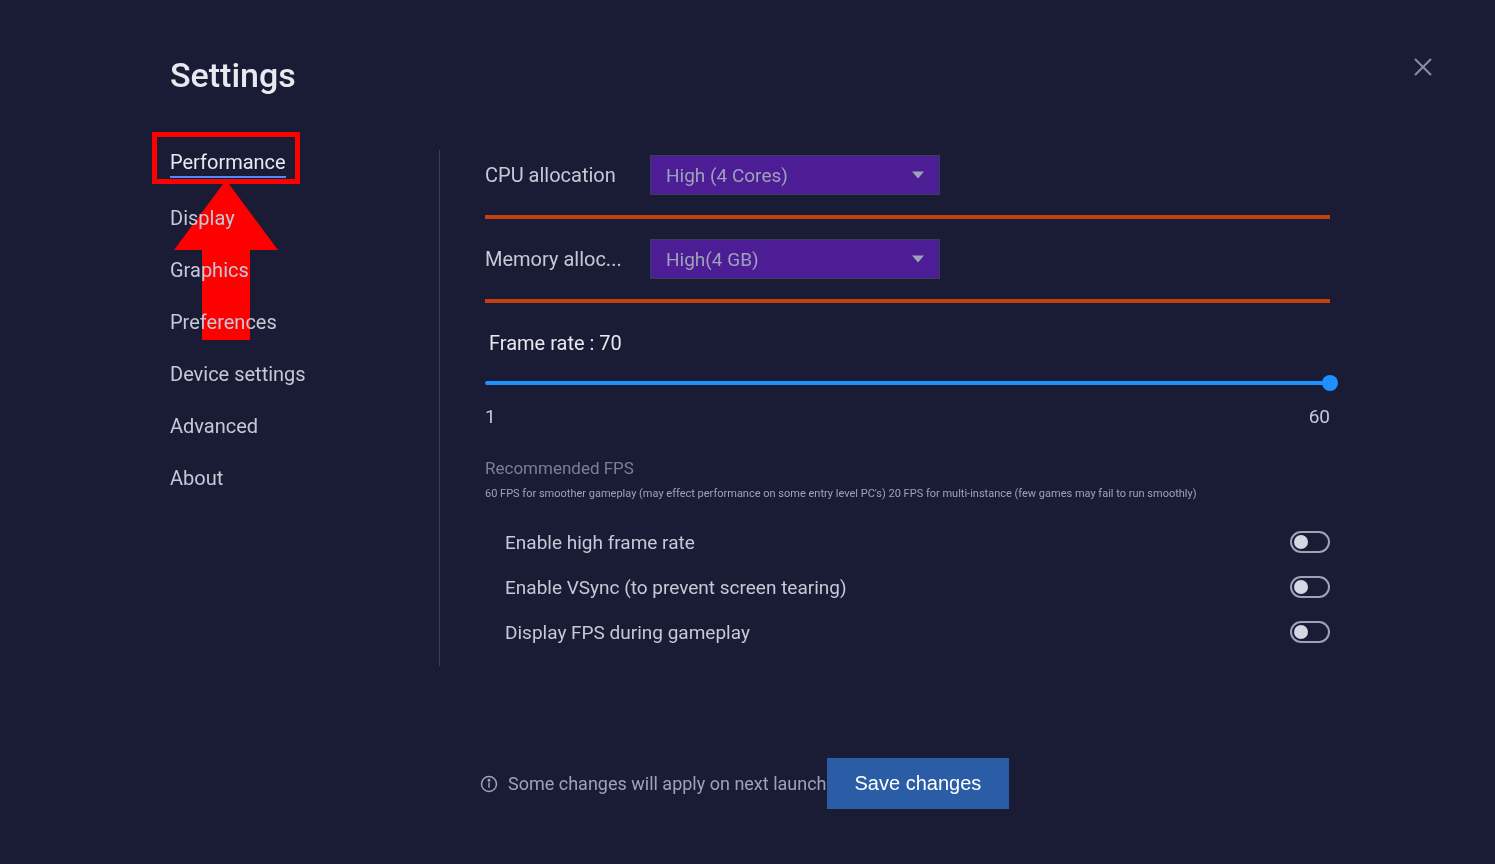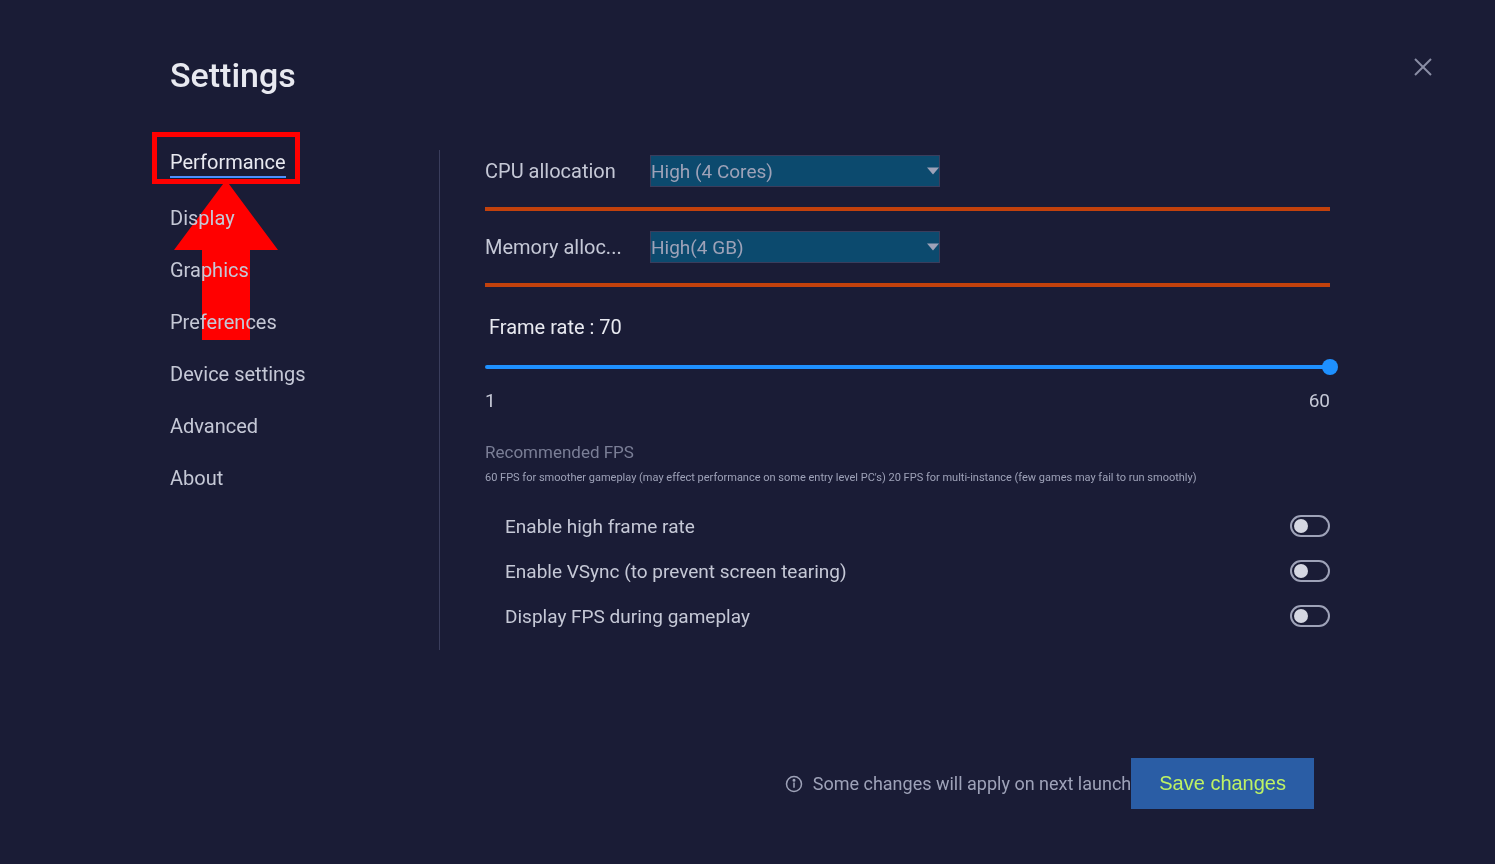--- a/index.html
+++ b/index.html
@@ -92,27 +92,27 @@
     .setting-label {
       font-size: 20px;
       color: #c5c8d6;
       width: 165px;
       overflow: hidden;
       text-overflow: ellipsis;
       white-space: nowrap;
     }
     .dropdown {
       width: 290px;
-      height: 32px;
-      background-color: #0c4a6e;
+      height: 40px;
+      background-color: #4c1d95;
       border: 1px solid #3a3d5c;
       display: flex;
       align-items: center;
       justify-content: space-between;
-      padding: 0 0;
+      padding: 0 15px;
       cursor: pointer;
       font-size: 19px;
       color: #9ea2b8;
     }
     .dropdown svg {
       width: 12px;
       height: 12px;
       fill: #9ea2b8;
     }
     .frame-rate-section {
@@ -193,39 +193,39 @@
       left: 2px;
       width: 14px;
       height: 14px;
       background-color: #d5d7e2;
       border-radius: 50%;
     }
     .footer {
       position: absolute;
       bottom: 55px;
       left: 480px;
-      right: 181px;
-      display: flex;
-      align-items: center;
-      justify-content: flex-end;
+      right: 160px;
+      display: flex;
+      align-items: center;
+      justify-content: flex-start;
     }
     .footer-info {
       display: flex;
       align-items: center;
       font-size: 18px;
       color: #9ea2b8;
     }
     .footer-info svg {
       width: 18px;
       height: 18px;
       margin-right: 10px;
     }
     .save-btn {
       background-color: #2a5da5;
-      color: #bef264;
+      color: #ffffff;
       border: none;
       padding: 14px 28px;
       font-size: 20px;
       cursor: pointer;
     }
   </style>
 </head>
 <body>
 
 <div class="container">

